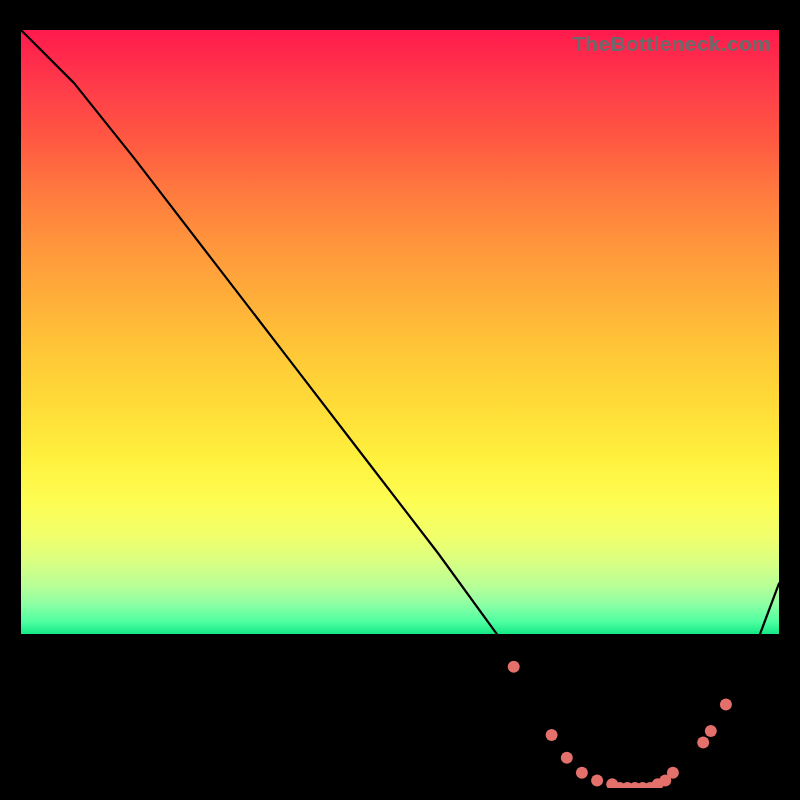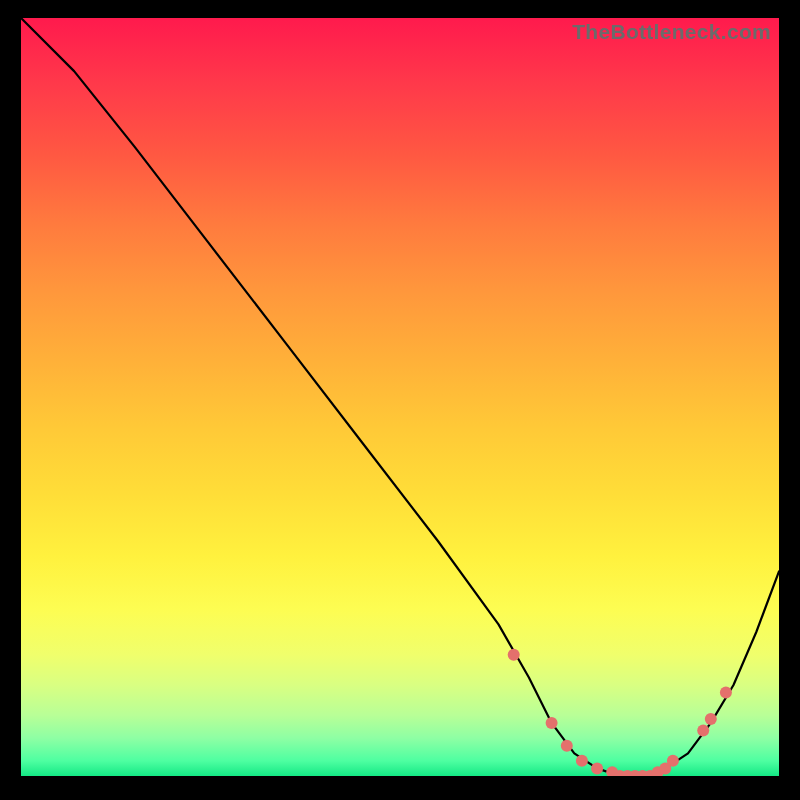--- a/index.html
+++ b/index.html
@@ -7,23 +7,23 @@
     padding: 0;
     width: 800px;
     height: 800px;
     background: #000;
     overflow: hidden;
     font-family: Arial, Helvetica, sans-serif;
   }
   .frame {
     position: absolute;
     left: 21px;
-    top: 18px;
+    top: 30px;
     width: 758px;
-    height: 758px;
+    height: 604px;
     background: linear-gradient(to bottom,
       #ff1a4d 0%,
       #ff3a4a 9%,
       #ff5842 18%,
       #ff7a3e 27%,
       #ff973c 36%,
       #ffb039 45%,
       #ffc937 54%,
       #ffde38 63%,
       #fff13e 71%,

